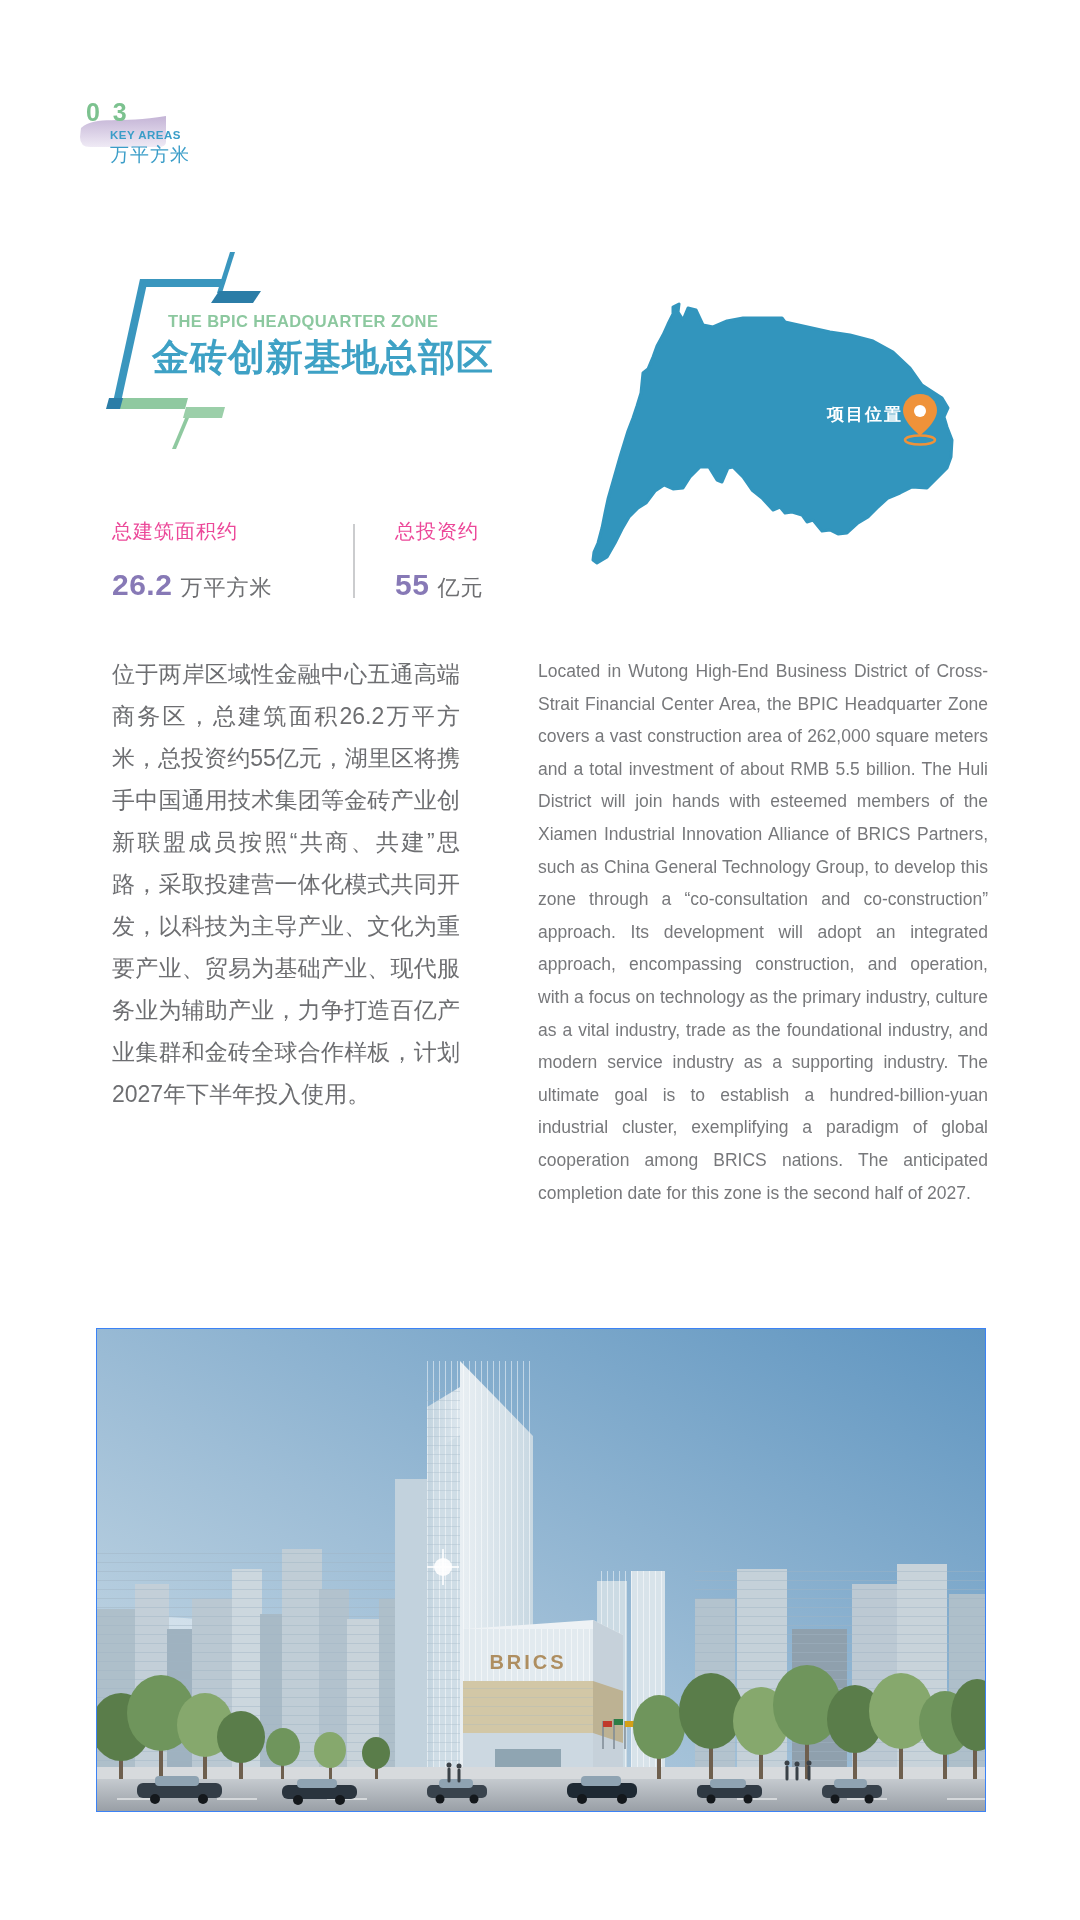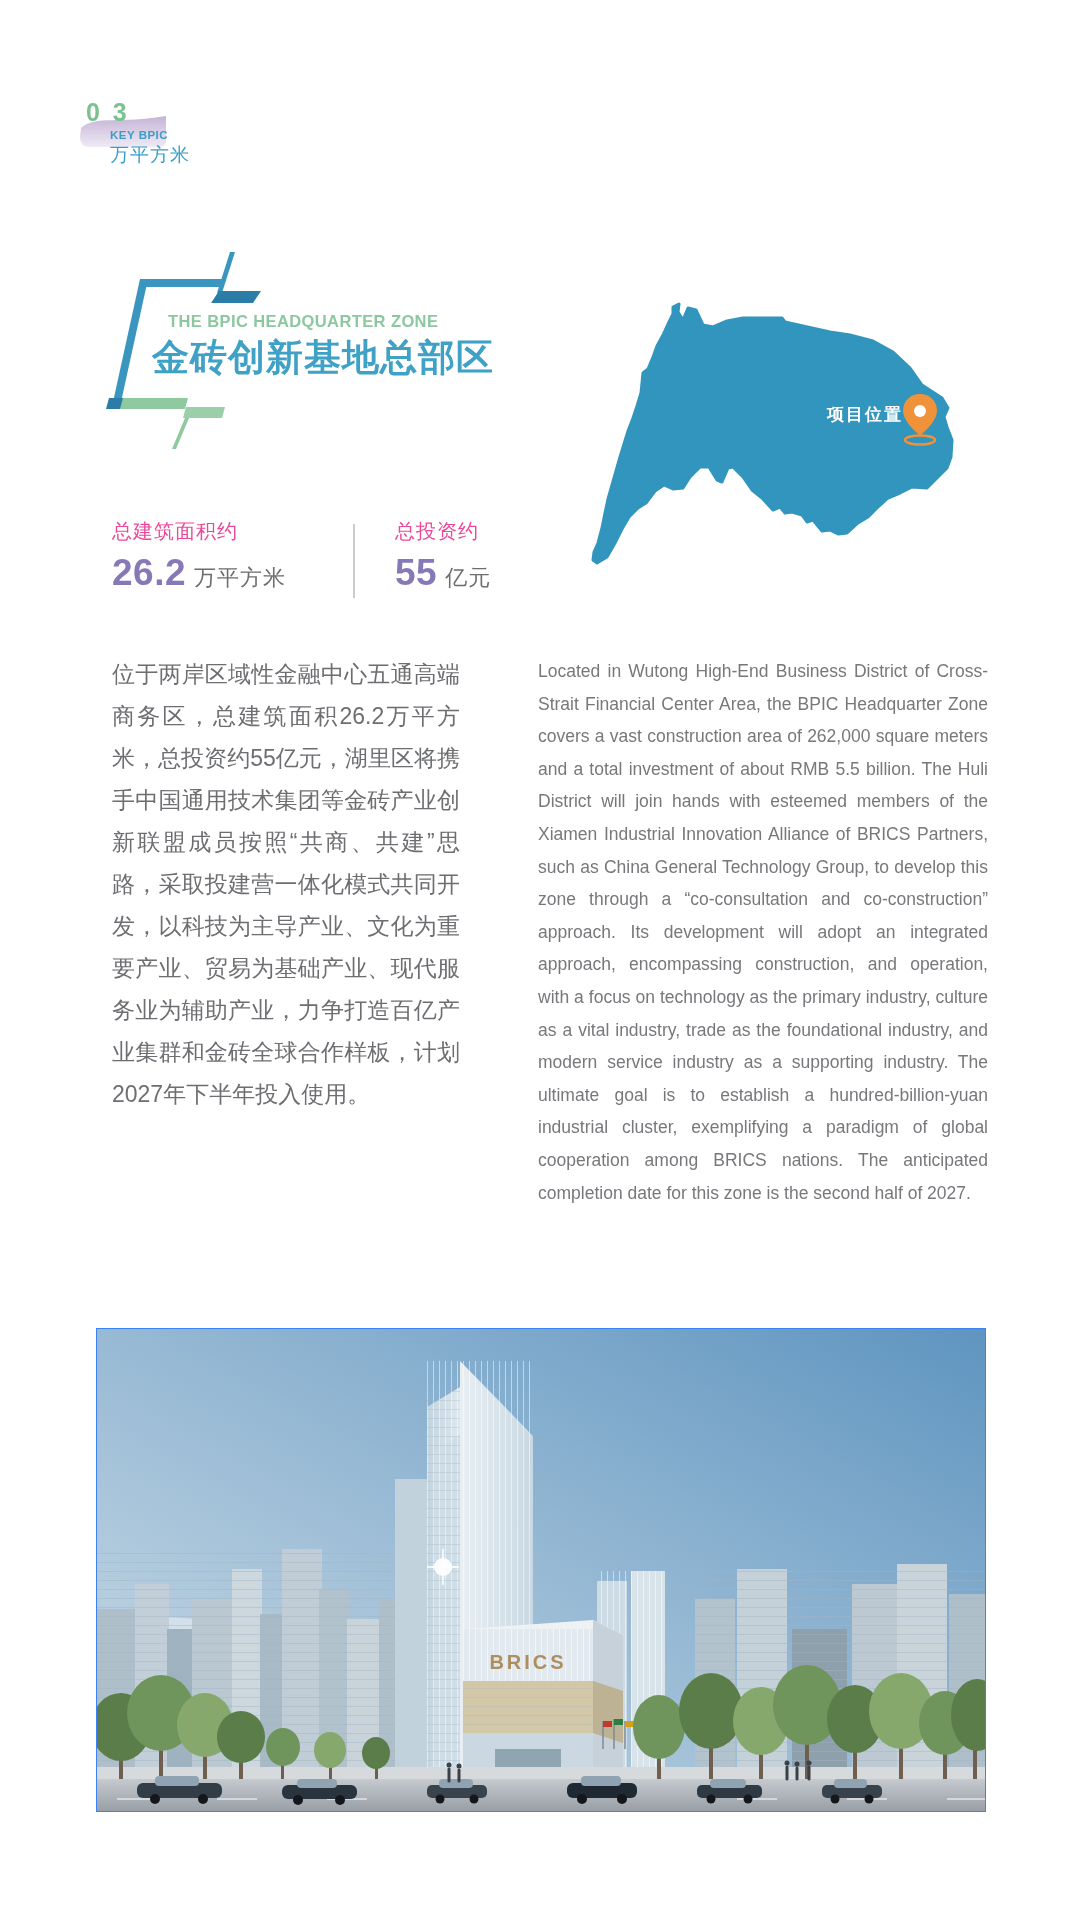--- a/index.html
+++ b/index.html
@@ -23,21 +23,21 @@
             color:#3ea1c5;letter-spacing:1px;}
 
   
   .map-wrap{position:absolute;left:565px;top:268px;}
 
   
   .stat{position:absolute;top:518px;}
   .stat-1{left:112px;} .stat-2{left:395px;}
   .stat-label{font-size:20px;color:#ec4899;letter-spacing:1px;}
   .stat-valrow{margin-top:9px;display:flex;align-items:baseline;}
-  .stat-value{font-size:37px;font-weight:bold;color:#8779b6;letter-spacing:.5px;line-height:1;}
+  .stat-value{font-size:30px;font-weight:bold;color:#8779b6;letter-spacing:.5px;line-height:1;margin-top:16px;}
   .stat-unit{font-size:22px;color:#6d6e71;margin-left:8px;letter-spacing:1px;}
   .stat-divider{position:absolute;left:353px;top:524px;width:2px;height:74px;background:#cbccce;}
 
   
   .body-zh{position:absolute;left:112px;top:653px;width:348px;font-size:23px;
            line-height:42px;color:#6d6e71;text-align:justify;}
   .body-en{position:absolute;left:538px;top:655px;width:450px;font-size:17.5px;
            line-height:32.6px;color:#77787b;text-align:justify;}
 
   
@@ -55,21 +55,21 @@
     <svg width="90" height="36" viewBox="0 0 90 36">
       <defs>
         <linearGradient id="waveg" x1="0" y1="0" x2="0" y2="1">
           <stop offset="0" stop-color="#c4b4d6"></stop>
           <stop offset="1" stop-color="#efeaf5"></stop>
         </linearGradient>
       </defs>
       <path d="M3,16 C18,3 42,12 88,4 L88,30 Q88,35 80,35 L12,35 Q2,35 2,25 Z" fill="url(#waveg)"></path>
     </svg>
   </div>
-  <div class="sec-en">KEY BPIC</div>
+  <div class="sec-en">KEY AREAS</div>
   <div class="sec-zh">万平方米</div>
 
   <div class="title-deco">
     <svg width="340" height="210" viewBox="0 0 340 210">
       <polygon points="135,7 140,7 127,48 122,48" fill="#3a96be"></polygon>
       <rect x="47" y="34" width="80" height="8" fill="#3a96be"></rect>
       <polygon points="45,34 53,34 26,157 18,157" fill="#3a96be"></polygon>
       <polygon points="124,46 166,46 158,58 116,58" fill="#2b7da7"></polygon>
       <polygon points="14,153 30,153 27,164 11,164" fill="#2b7da7"></polygon>
       <polygon points="28,153 93,153 90,164 25,164" fill="#8fc9a0"></polygon>

